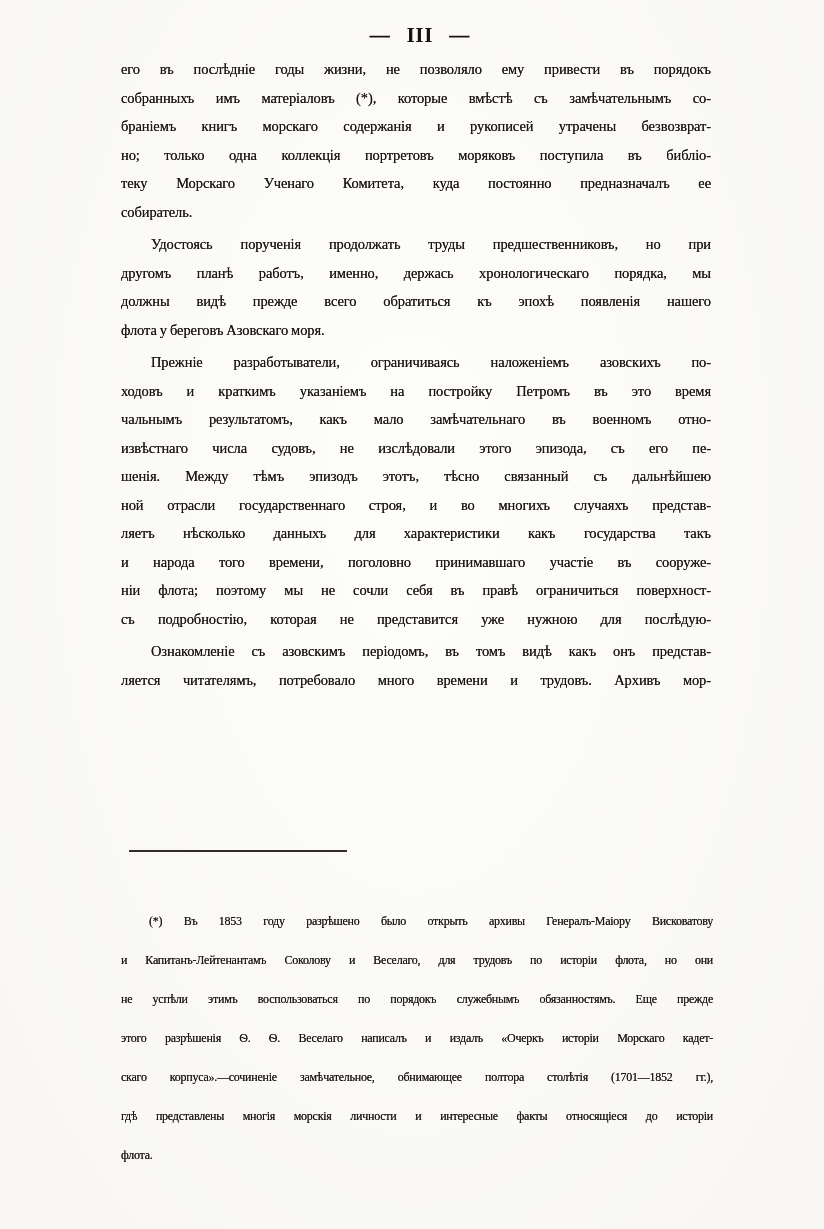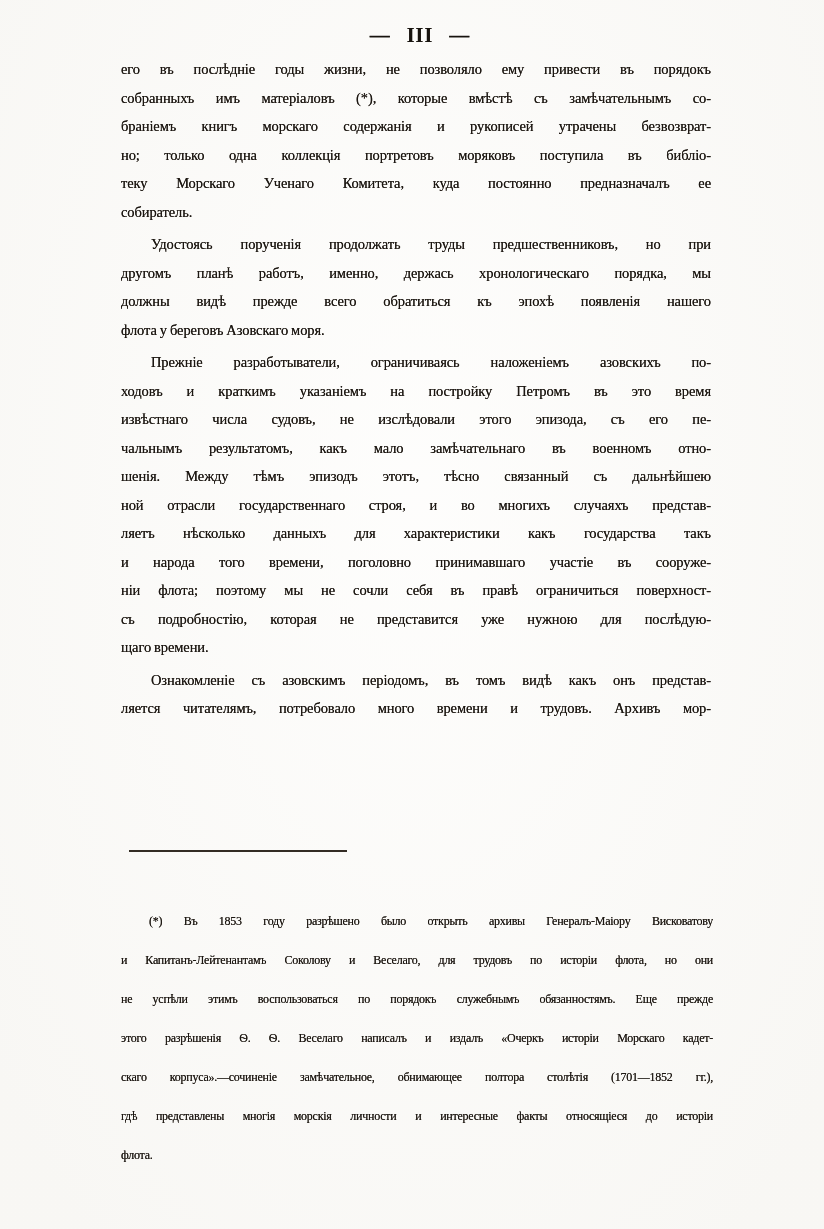--- a/index.html
+++ b/index.html
@@ -101,29 +101,28 @@
       </div>
       <div class="para indent">
         <div class="line">Удостоясь порученія продолжать труды предшественниковъ, но при</div>
         <div class="line">другомъ планѣ работъ, именно, держась хронологическаго порядка, мы</div>
         <div class="line">должны видѣ прежде всего обратиться къ эпохѣ появленія нашего</div>
         <div class="line short">флота у береговъ Азовскаго моря.</div>
       </div>
       <div class="para indent">
         <div class="line">Прежніе разработыватели, ограничиваясь наложеніемъ азовскихъ по-</div>
         <div class="line">ходовъ и краткимъ указаніемъ на постройку Петромъ въ это время</div>
+        <div class="line">чальнымъ результатомъ, какъ мало замѣчательнаго въ военномъ отно-</div>
         <div class="line">извѣстнаго числа судовъ, не изслѣдовали этого эпизода, съ его пе-</div>
-        <div class="line">чальнымъ результатомъ, какъ мало замѣчательнаго въ военномъ отно-</div>
         <div class="line">шенія. Между тѣмъ эпизодъ этотъ, тѣсно связанный съ дальнѣйшею</div>
         <div class="line">ной отрасли государственнаго строя, и во многихъ случаяхъ представ-</div>
         <div class="line">ляетъ нѣсколько данныхъ для характеристики какъ государства такъ</div>
         <div class="line">и народа того времени, поголовно принимавшаго участіе въ сооруже-</div>
         <div class="line">ніи флота; поэтому мы не сочли себя въ правѣ ограничиться поверхност-</div>
         <div class="line">съ подробностію, которая не представится уже нужною для послѣдую-</div>
-        <div class="line short">щаго времени.</div>
       </div>
       <div class="para indent">
         <div class="line">Ознакомленіе съ азовскимъ періодомъ, въ томъ видѣ какъ онъ представ-</div>
         <div class="line">ляется читателямъ, потребовало много времени и трудовъ. Архивъ мор-</div>
       </div>
     </div>
 
   <div class="footnote-rule"></div>
 
   <div class="footnote">

